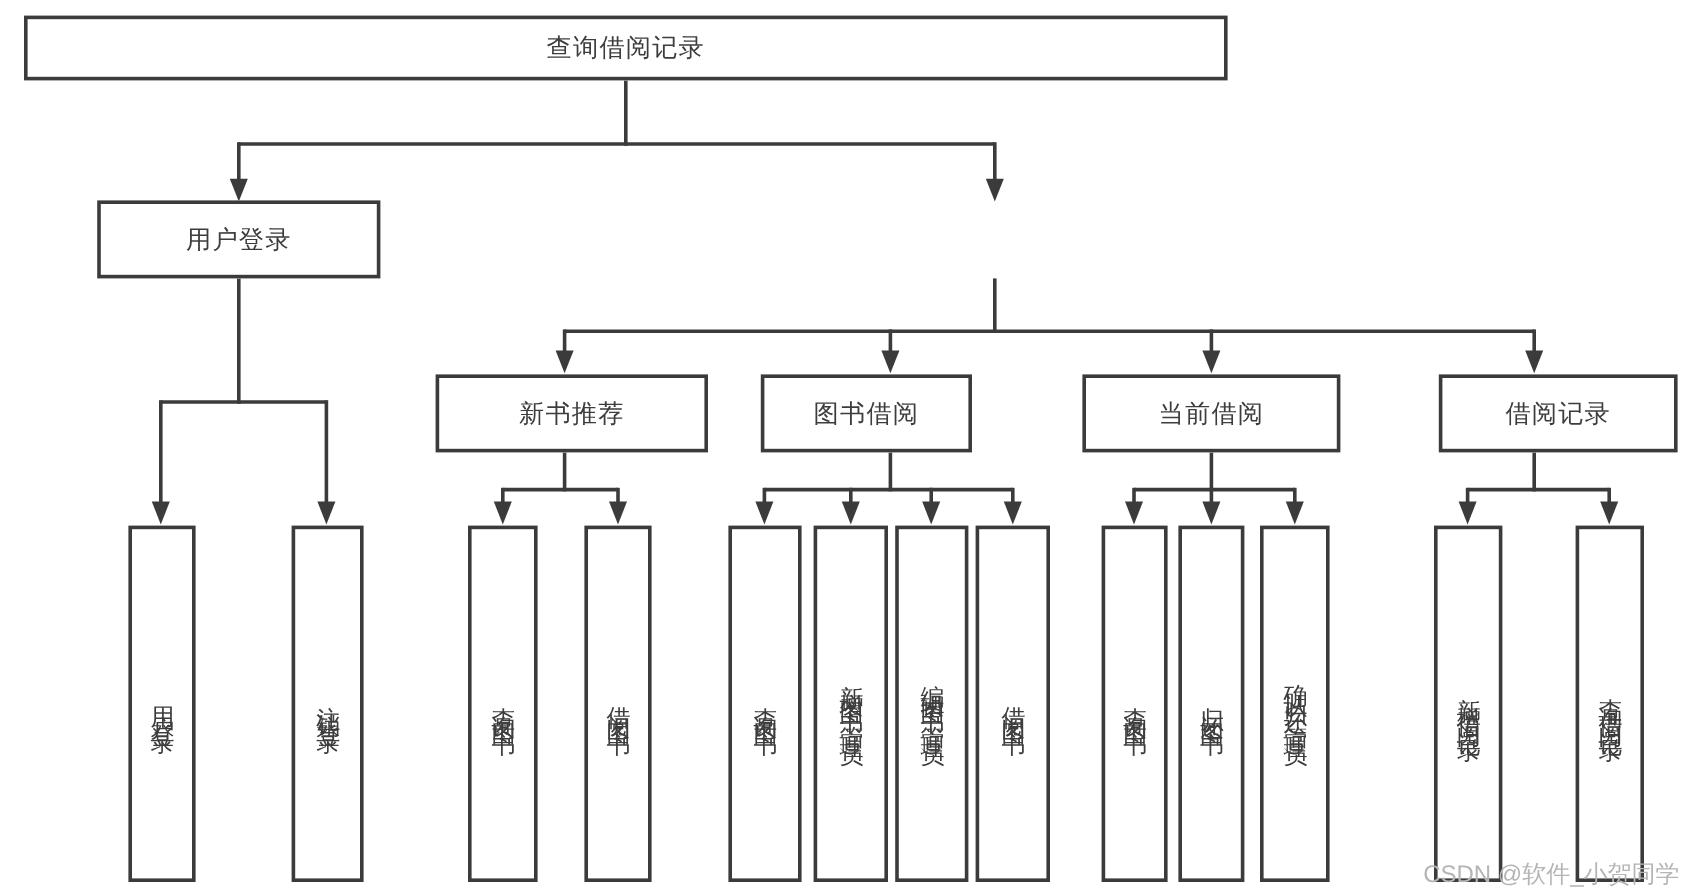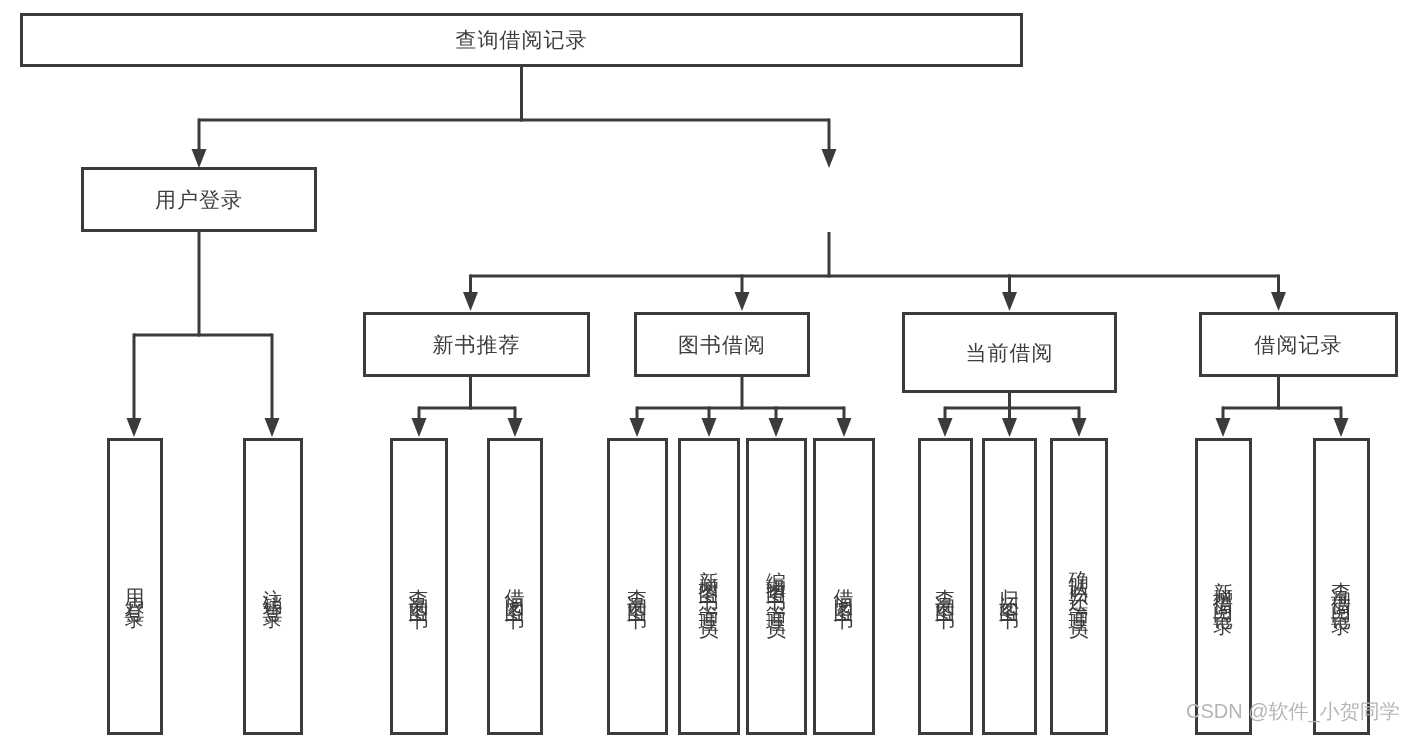--- a/index.html
+++ b/index.html
@@ -54,21 +54,21 @@
     writing-mode:vertical-rl;
     text-orientation:mixed;
     font-size:20px;
     letter-spacing:7px;
     line-height:1;
     white-space:nowrap;
   }
   .watermark{
     position:absolute;
     left:1186px;
-    top:698px;
+    top:715px;
     font-size:20px;
     color:var(--watermark);
     z-index:3;
     white-space:nowrap;
   }
 </style>
 </head>
 <body>
 
 <div class="canvas">
@@ -156,21 +156,21 @@
   <div class="node h" style="left:81px;top:167px;width:236px;height:65px">
     <span class="label">用户登录</span>
   </div>
 
   <div class="node h" style="left:363px;top:312px;width:227px;height:65px">
     <span class="label">新书推荐</span>
   </div>
   <div class="node h" style="left:634px;top:312px;width:176px;height:65px">
     <span class="label">图书借阅</span>
   </div>
-  <div class="node h" style="left:902px;top:312px;width:215px;height:81px">
+  <div class="node h" style="left:902px;top:312px;width:215px;height:65px">
     <span class="label">当前借阅</span>
   </div>
   <div class="node h" style="left:1199px;top:312px;width:199px;height:65px">
     <span class="label">借阅记录</span>
   </div>
 
   <div class="node v" style="left:107px;top:438px;width:56px;height:297px">
     <span class="vtext">用户登录</span>
   </div>
   <div class="node v" style="left:243px;top:438px;width:60px;height:297px">

